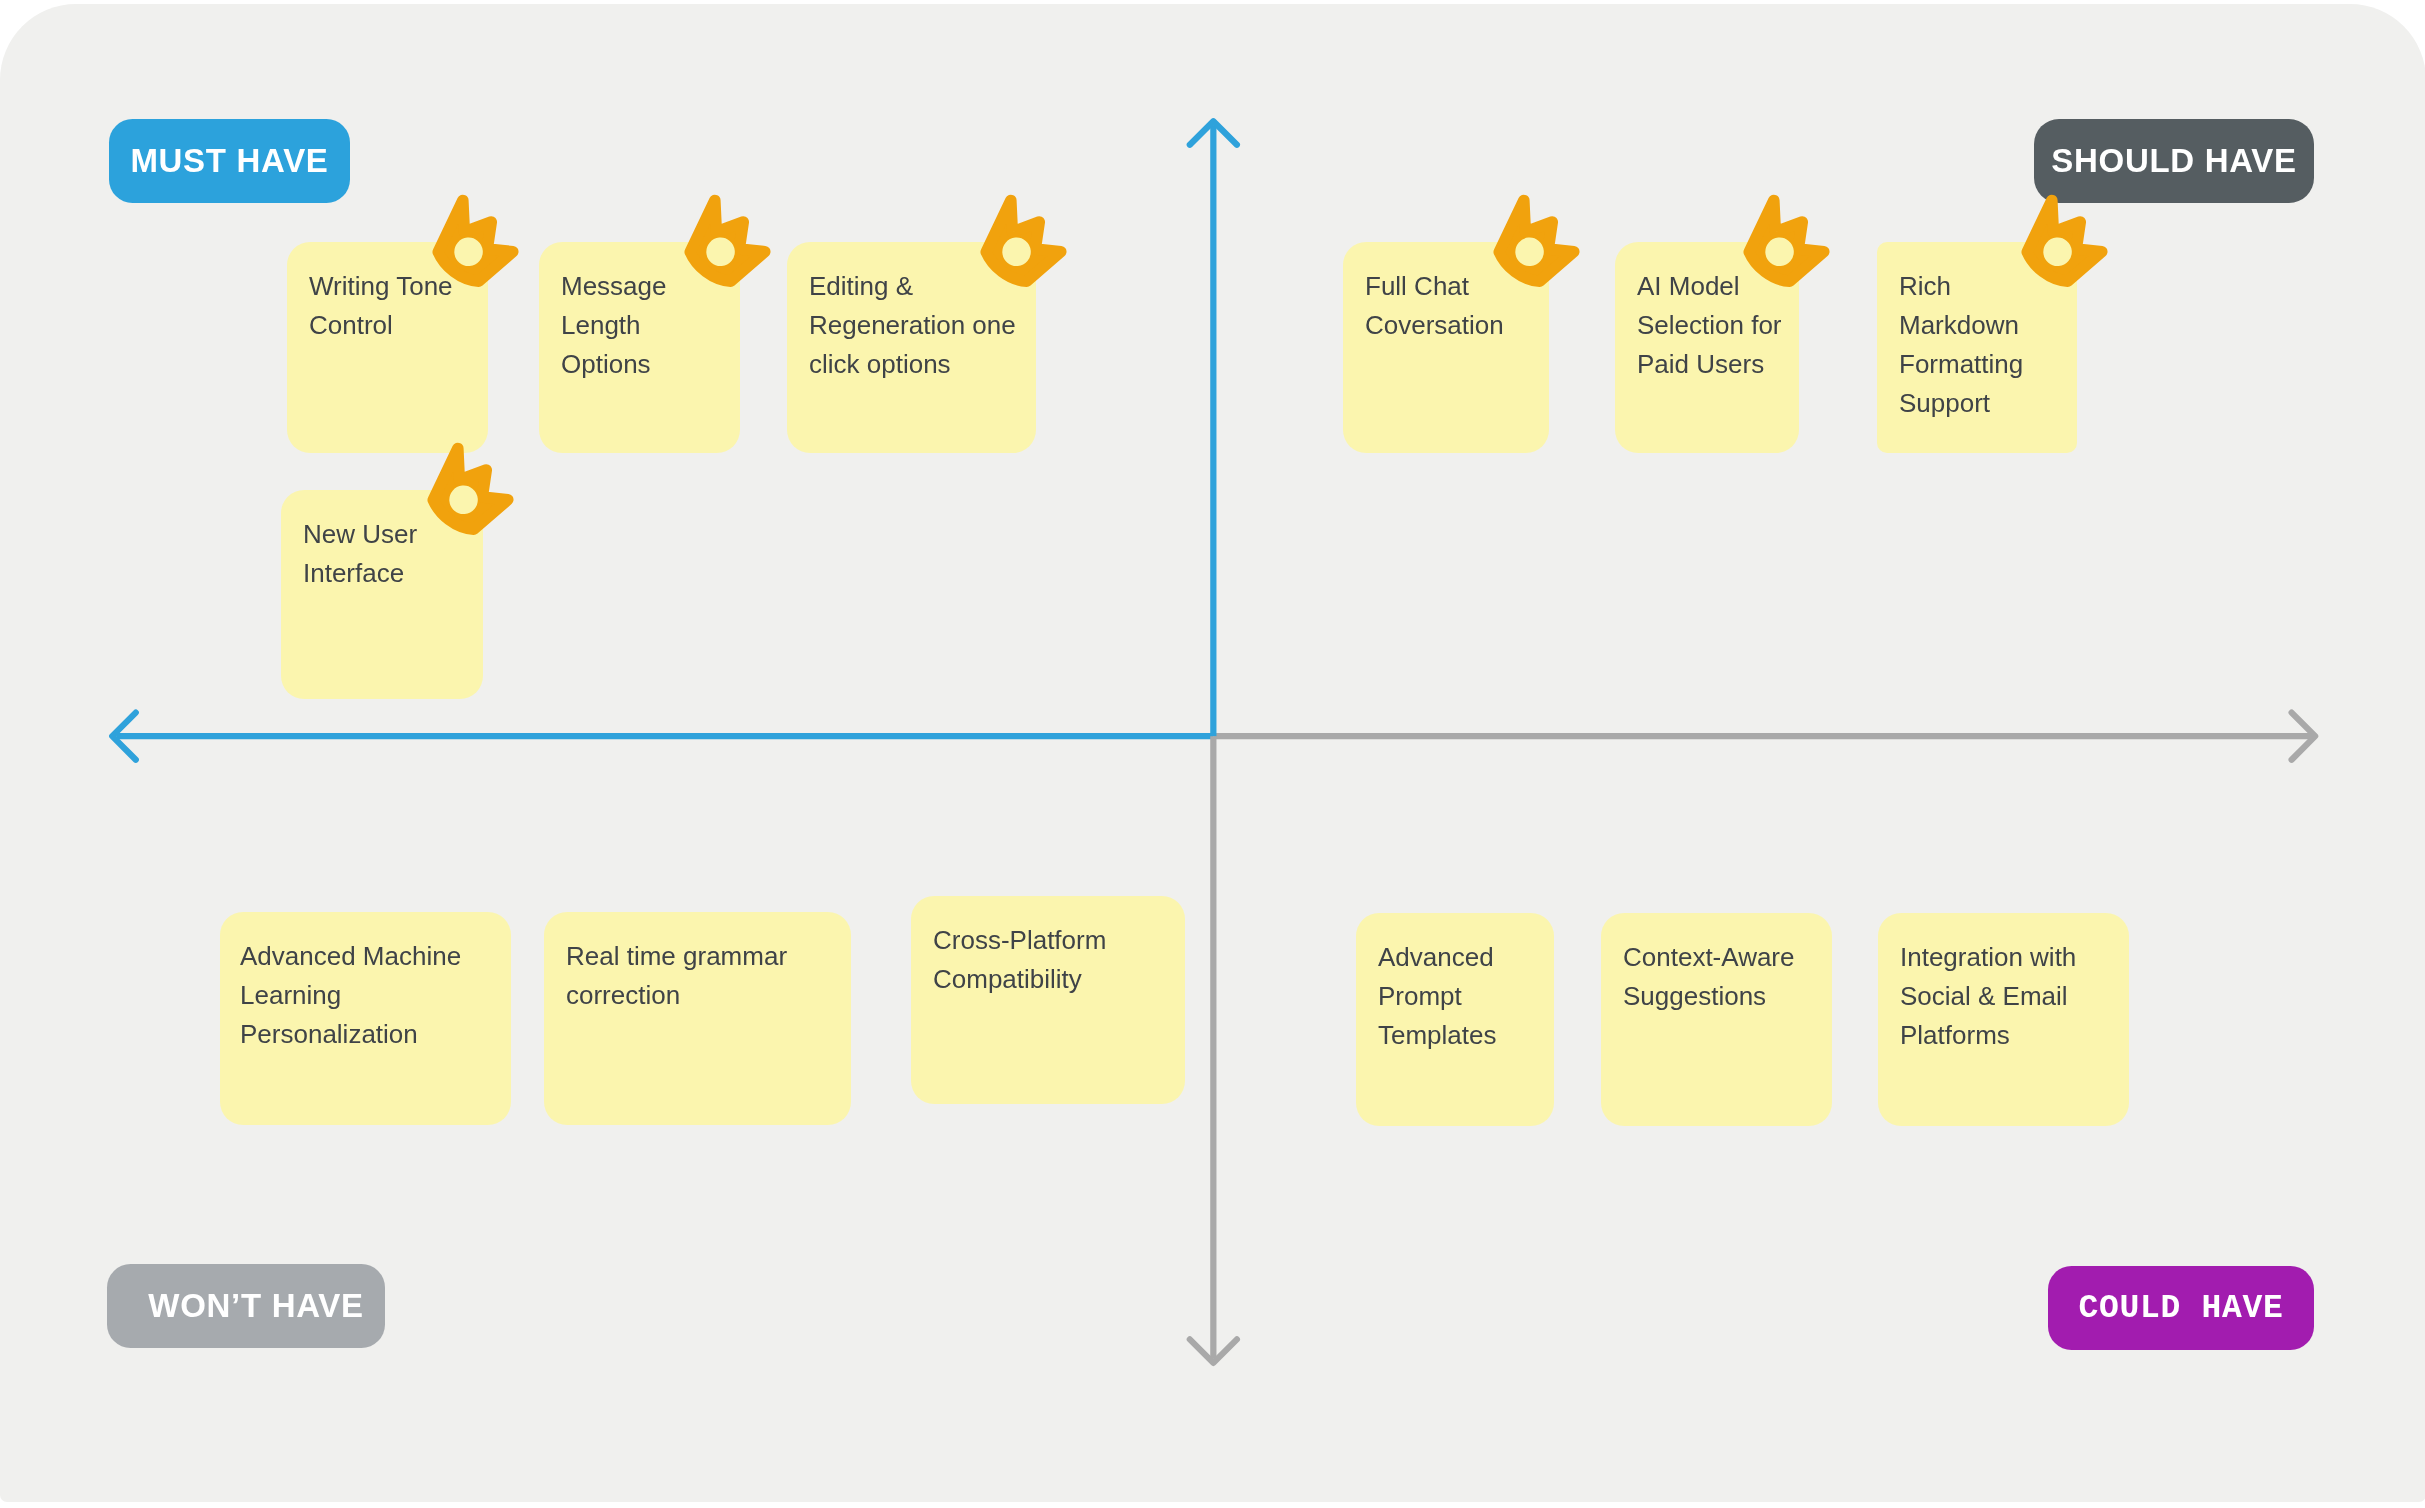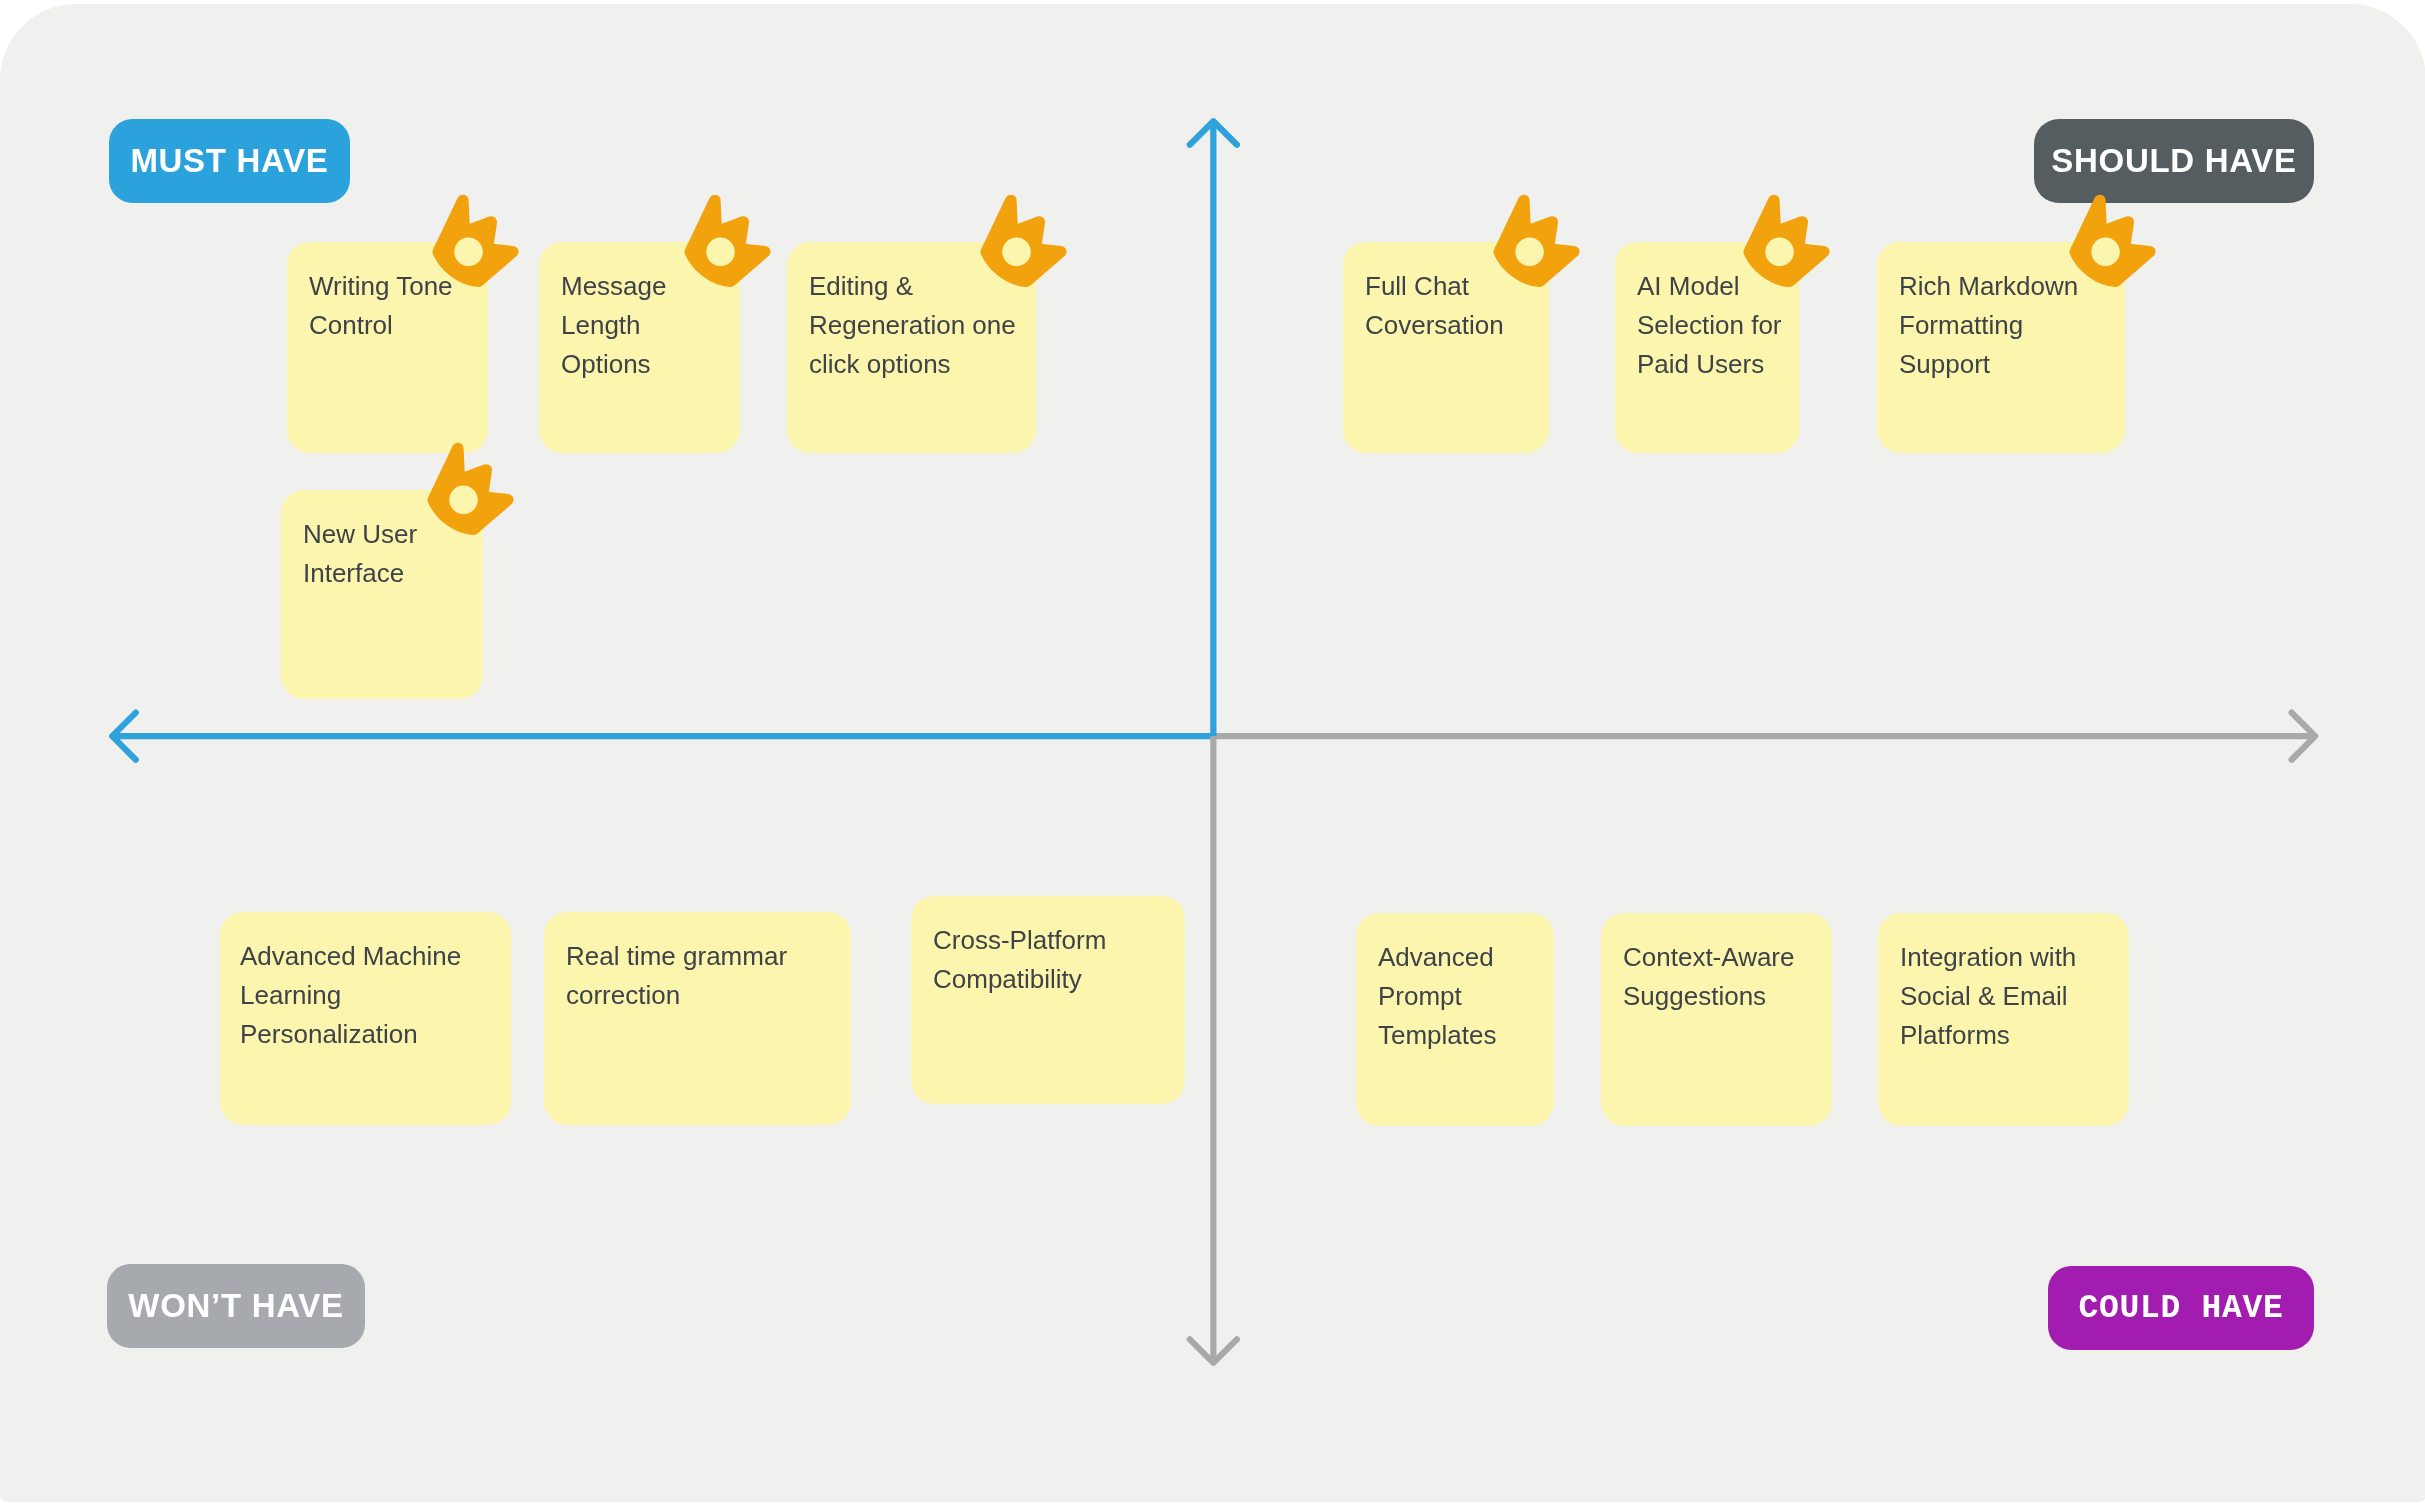--- a/index.html
+++ b/index.html
@@ -69,21 +69,21 @@
   <polyline points="1718,209 1752,175 1786,209" fill="none" stroke="#2FA2DB" stroke-width="9" stroke-linecap="round" stroke-linejoin="round"></polyline>
   <polyline points="1718,1934 1752,1968 1786,1934" fill="none" stroke="#A9A9A9" stroke-width="9" stroke-linecap="round" stroke-linejoin="round"></polyline>
 </svg>
 
 <div class="pill must" style="left:109px;  top:119px;  width:241px; height:84px;">
     <span>MUST HAVE</span>
   </div>
 <div class="pill should" style="left:2034px; top:119px;  width:280px; height:84px;border-radius:25px;">
     <span>SHOULD HAVE</span>
   </div>
-<div class="pill wont" style="left:107px;  top:1264px; width:258px; height:84px;">
+<div class="pill wont" style="left:107px;  top:1264px; width:258px; height:84px;padding-left:20px;">
     <span>WON’T HAVE</span>
   </div>
 <div class="pill could" style="left:2048px; top:1266px; width:266px; height:84px;">
     <span>COULD HAVE</span>
   </div>
 
 <div class="note" style="left:287px; top:242px; width:201px; height:211px;">
   <span>Writing Tone Control</span>
   <span class="pin">
       <svg viewBox="0 0 100 100">
@@ -125,21 +125,21 @@
     </span>
 </div>
 <div class="note" style="left:1615px; top:242px; width:184px; height:211px;">
   <span>AI Model Selection for Paid Users</span>
   <span class="pin">
       <svg viewBox="0 0 100 100">
         <use href="#crown"></use>
       </svg>
     </span>
 </div>
-<div class="note" style="left:1877px; top:242px; width:248px; height:211px;">
+<div class="note" style="left:1877px; top:242px; width:200px; height:211px;border-radius:10px;">
   <span>Rich Markdown Formatting Support</span>
   <span class="pin">
       <svg viewBox="0 0 100 100">
         <use href="#crown"></use>
       </svg>
     </span>
 </div>
 
 <div class="note" style="left:220px; top:912px; width:291px; height:213px;padding-left:20px;">
   <span>Advanced Machine Learning Personalization</span>

